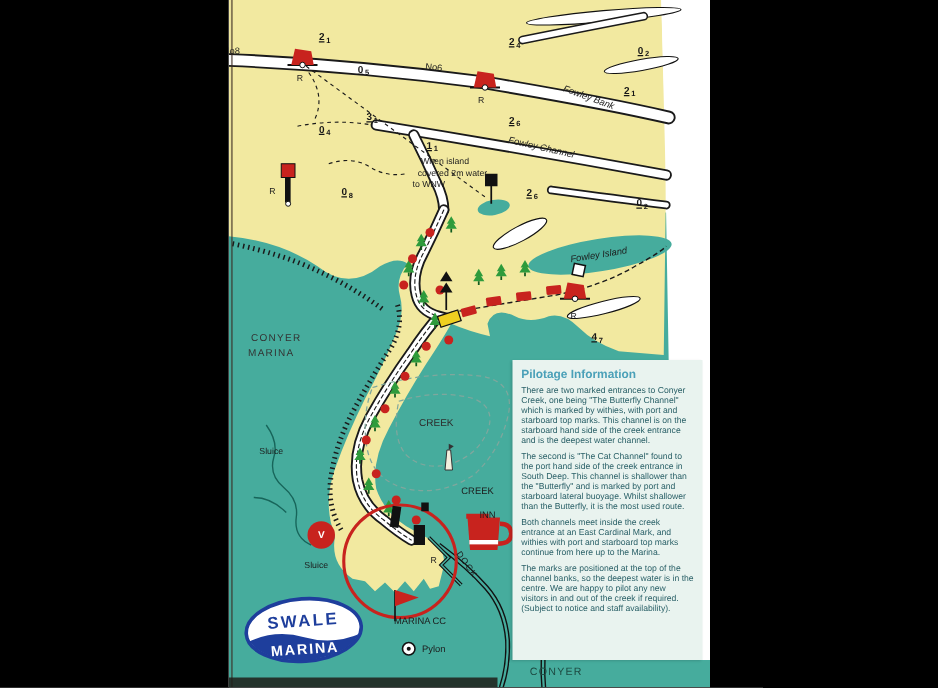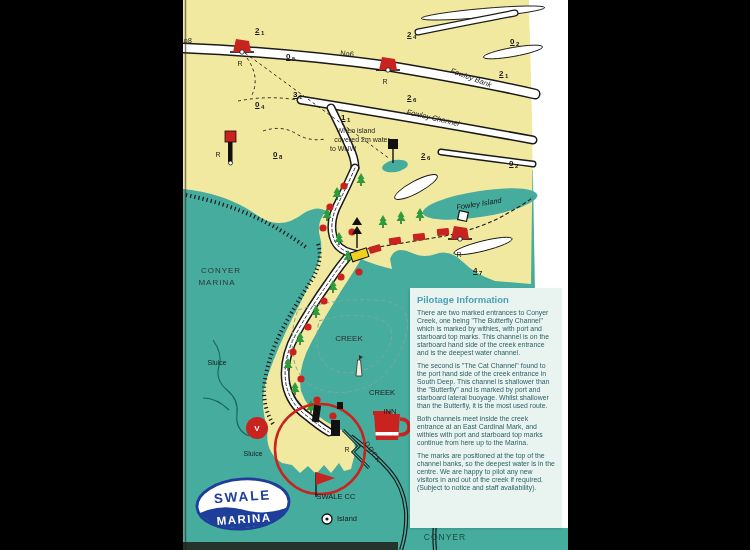--- a/index.html
+++ b/index.html
@@ -224,22 +224,22 @@
     <span class="lbl b sp" style="left:38px;top:271px;font-size:8px;color:#333">CONYER</span>
     <span class="lbl b sp" style="left:34px;top:283px;font-size:8px;color:#333">MARINA</span>
     <span class="lbl" style="left:166px;top:339px;font-size:8px;color:#2d2d2d">CREEK</span>
     <span class="lbl b" style="left:199px;top:393px;font-size:7.5px">CREEK</span>
     <span class="lbl b" style="left:207px;top:412px;font-size:7.5px">INN</span>
     <span class="lbl" style="left:34px;top:362px;font-size:7px">Sluice</span>
     <span class="lbl" style="left:70px;top:453px;font-size:7px">Sluice</span>
     <span class="lbl" style="left:190px;top:452px;font-size:7px;transform:translate(-50%,-50%) rotate(55deg);letter-spacing:1px">DOCK</span>
     <span class="lbl" style="left:164px;top:449px;font-size:7px">R</span>
     <span class="vmark">V</span>
-    <span class="lbl" style="left:153px;top:497px;font-size:7.5px">SWALE CC</span>
-    <span class="lbl" style="left:164px;top:519px;font-size:7.5px">Island</span>
+    <span class="lbl" style="left:153px;top:497px;font-size:7.5px">MARINA CC</span>
+    <span class="lbl" style="left:164px;top:519px;font-size:7.5px">Pylon</span>
     <span class="lbl b sp" style="left:262px;top:537px;font-size:8.5px;color:#1d4a42">CONYER</span>
 
     <span class="depth" style="left:76px;top:28px"><span class="dm">2</span><span class="ds">1</span></span>
     <span class="depth" style="left:228px;top:32px"><span class="dm">2</span><span class="ds">4</span></span>
     <span class="depth" style="left:331px;top:39px"><span class="dm">0</span><span class="ds">2</span></span>
     <span class="depth" style="left:320px;top:71px"><span class="dm">2</span><span class="ds">1</span></span>
     <span class="depth" style="left:107px;top:54px"><span class="dm">0</span><span class="ds">5</span></span>
     <span class="depth" style="left:114px;top:92px"><span class="dm">3</span><span class="ds">1</span></span>
     <span class="depth" style="left:76px;top:102px"><span class="dm">0</span><span class="ds">4</span></span>
     <span class="depth" style="left:228px;top:95px"><span class="dm">2</span><span class="ds">6</span></span>

